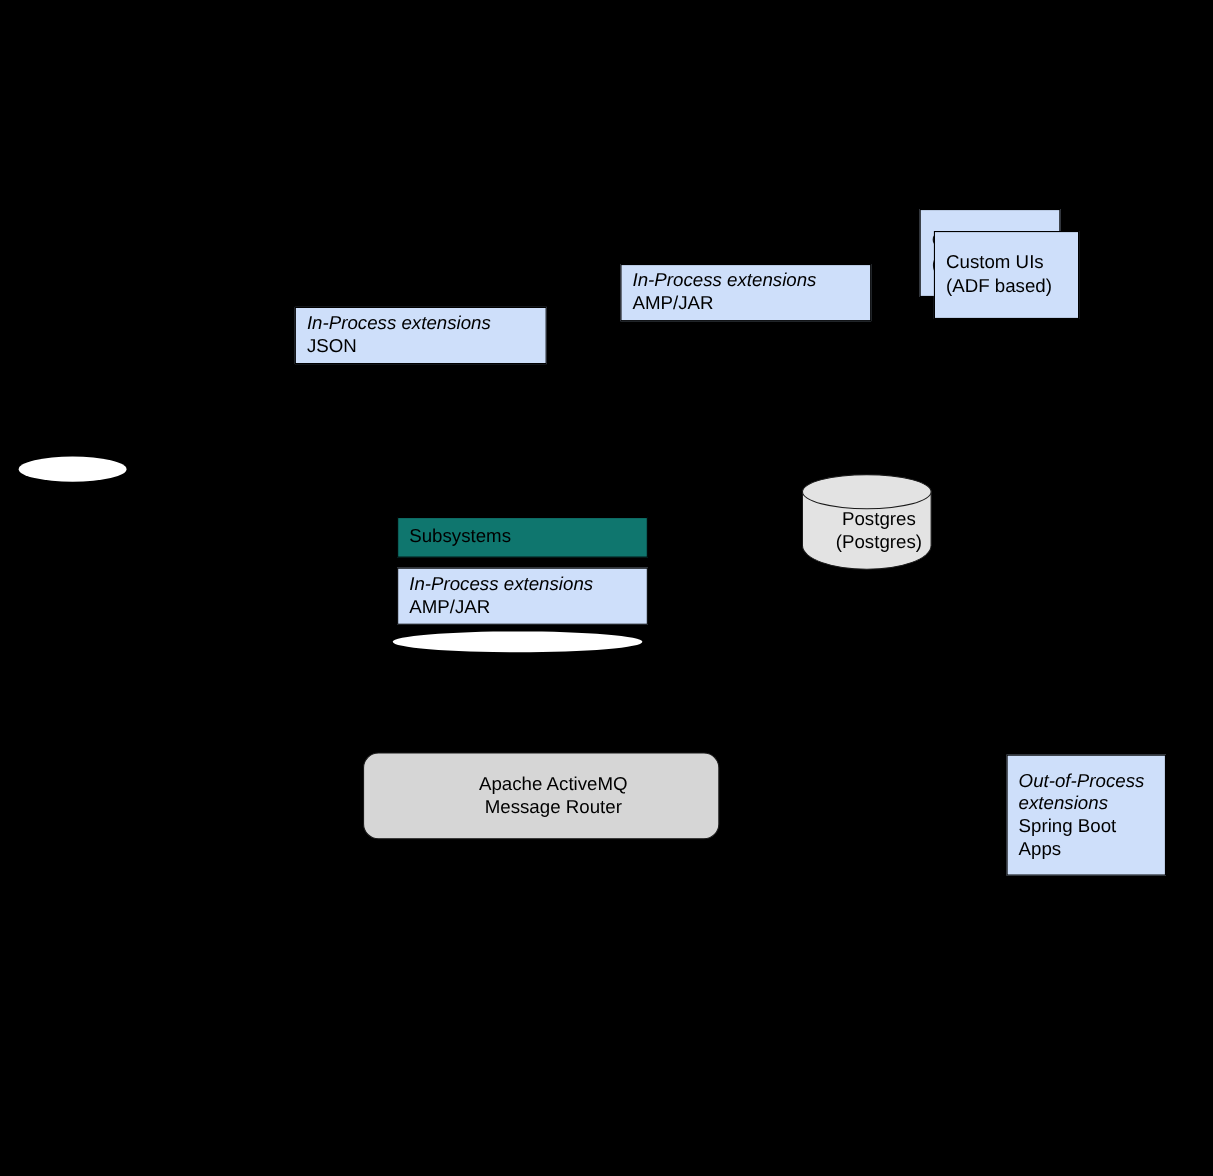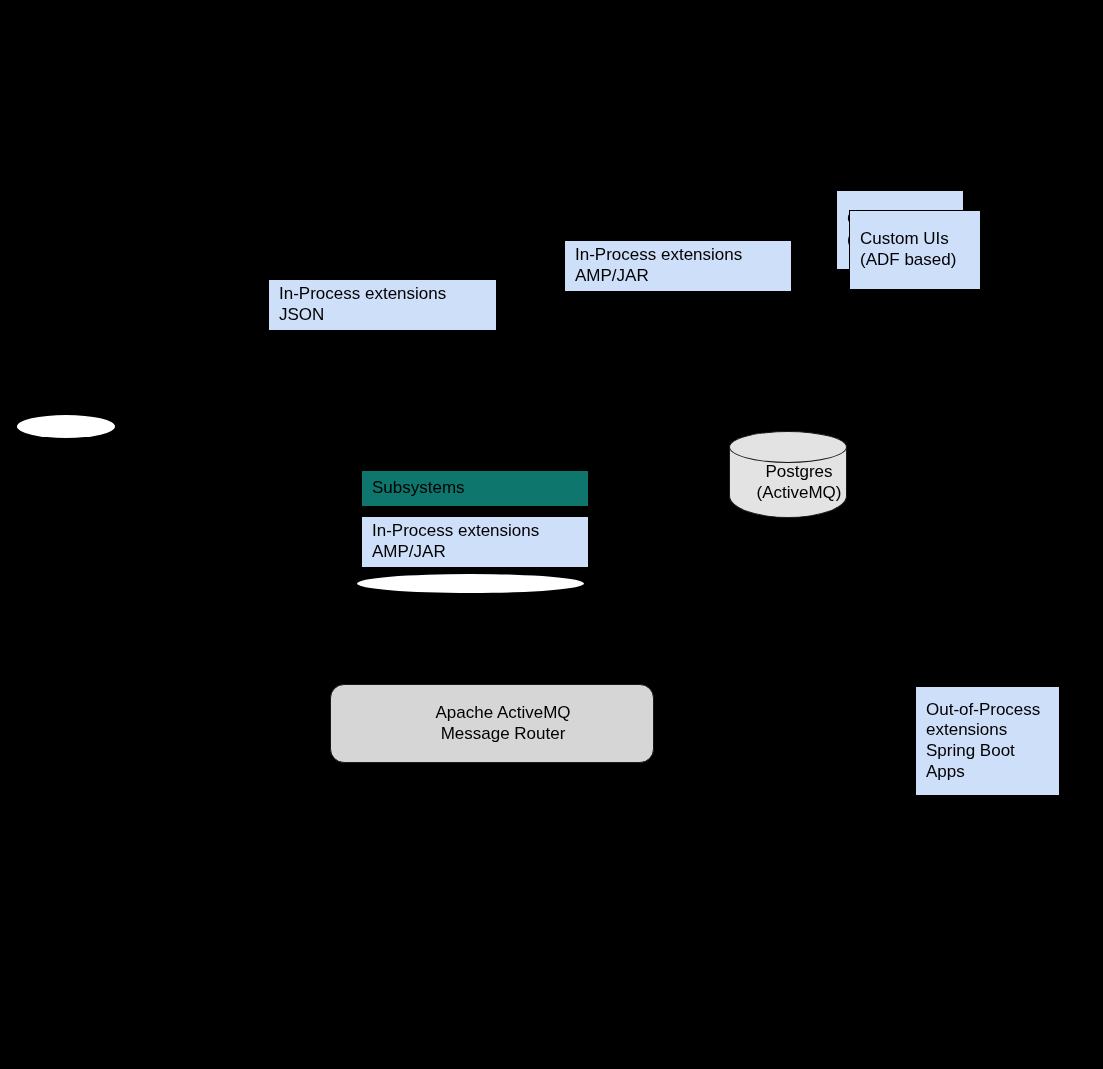--- a/index.html
+++ b/index.html
@@ -24,21 +24,21 @@
   .box {
     border: 1px solid #000000;
     display: flex;
     flex-direction: column;
     justify-content: center;
     padding: 6px 10px;
   }
   .box.blue   { background: #cedffa; }
   .box.white  { background: #0f766e; }
   .line       { display: block; line-height: 1.22; font-size: 17px; white-space: nowrap; }
-  .line.ital  { }
+  .line.ital  { font-style: italic; }
   .line.bold  { font-weight: normal; }
   .line.center{ text-align: center; padding-left: 22px; }
 
   
   .rounded {
     background: #d6d6d6;
     border: 1px solid #1a1a1a;
     border-radius: 14px;
     display: flex;
     flex-direction: column;
@@ -115,21 +115,21 @@
     <span class="line">AMP/JAR</span>
   </div>
 
   <div class="ellipse" style="left:357px; top:574px; width:227px; height:19px;"></div>
 
   <div class="cylinder" style="left:729px; top:431px; width:118px; height:86px;">
     <div class="cyl-body" style="top:15px; height:71px;"></div>
     <div class="cyl-top" style="top:0;"></div>
     <div class="cyl-label" style="top:31px;">
       <span class="line bold center">Postgres</span>
-      <span class="line center">(ActiveMQ)</span>
+      <span class="line center">(Postgres)</span>
     </div>
   </div>
 
   <div class="node rounded" style="left:330px; top:684px; width:324px; height:79px;">
     <span class="line bold center">Apache ActiveMQ</span>
     <span class="line center">Message Router</span>
   </div>
 
   <div class="node box blue" style="left:915px; top:686px; width:145px; height:110px;">
     <span class="line ital">Out-of-Process</span>

